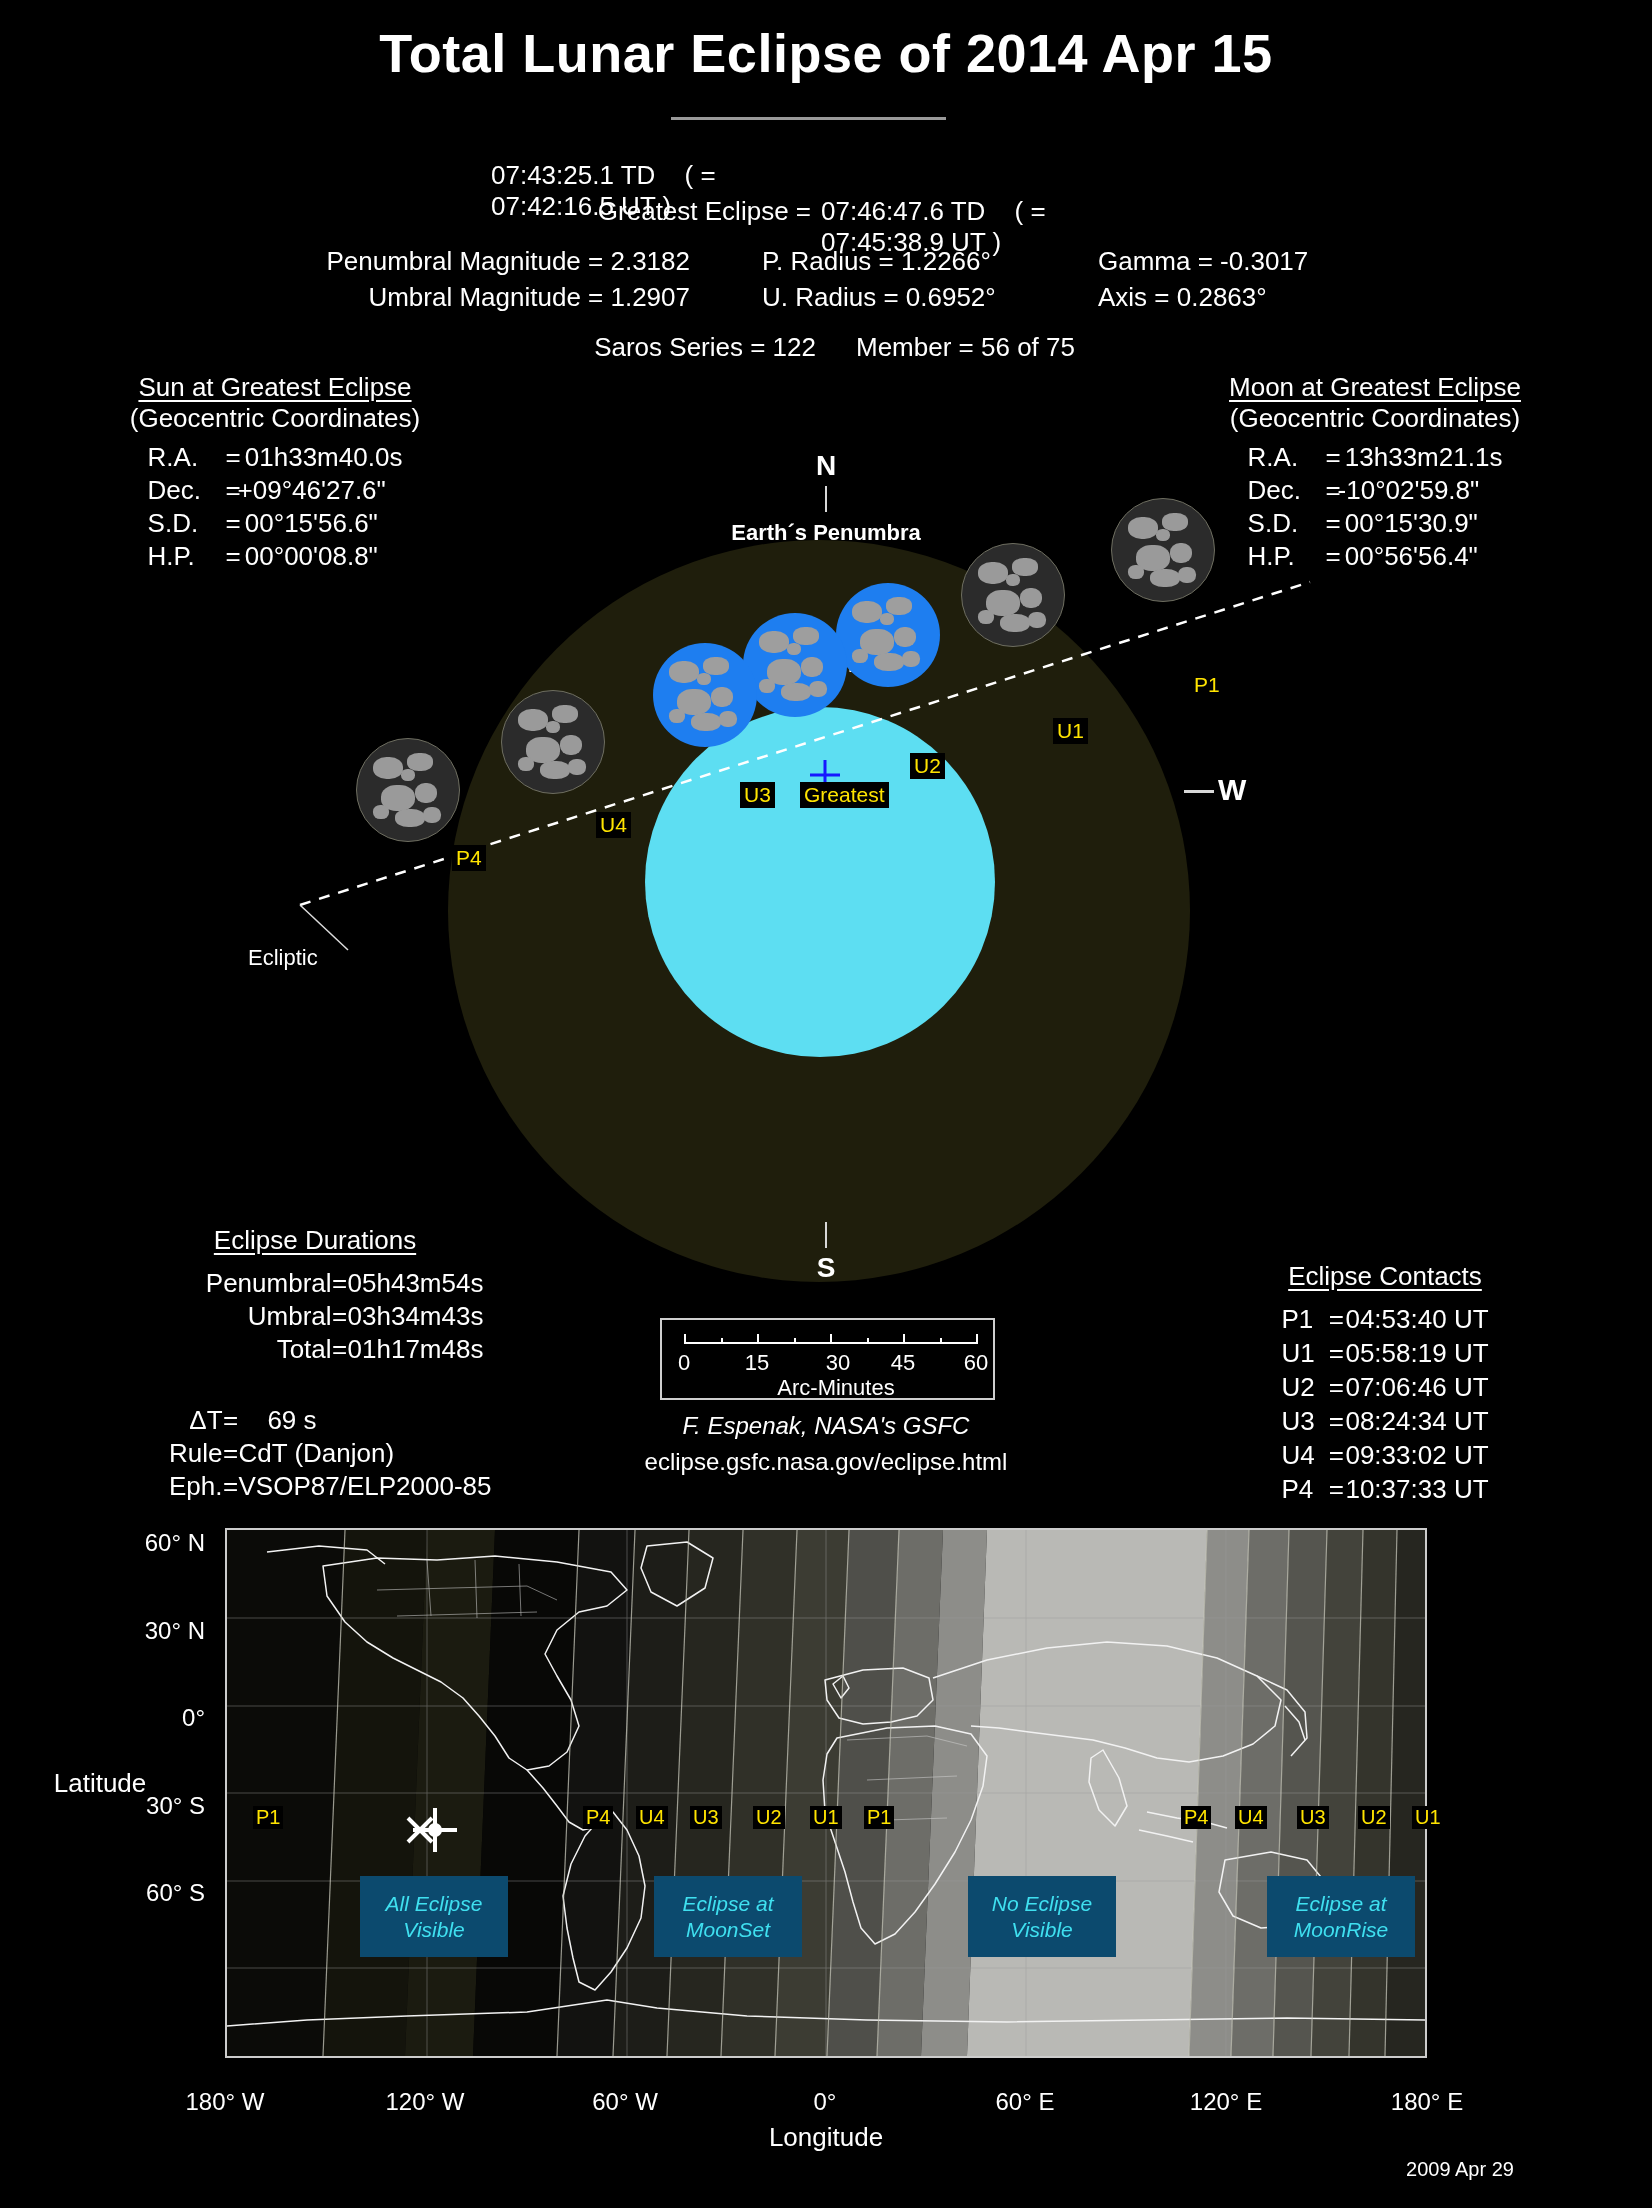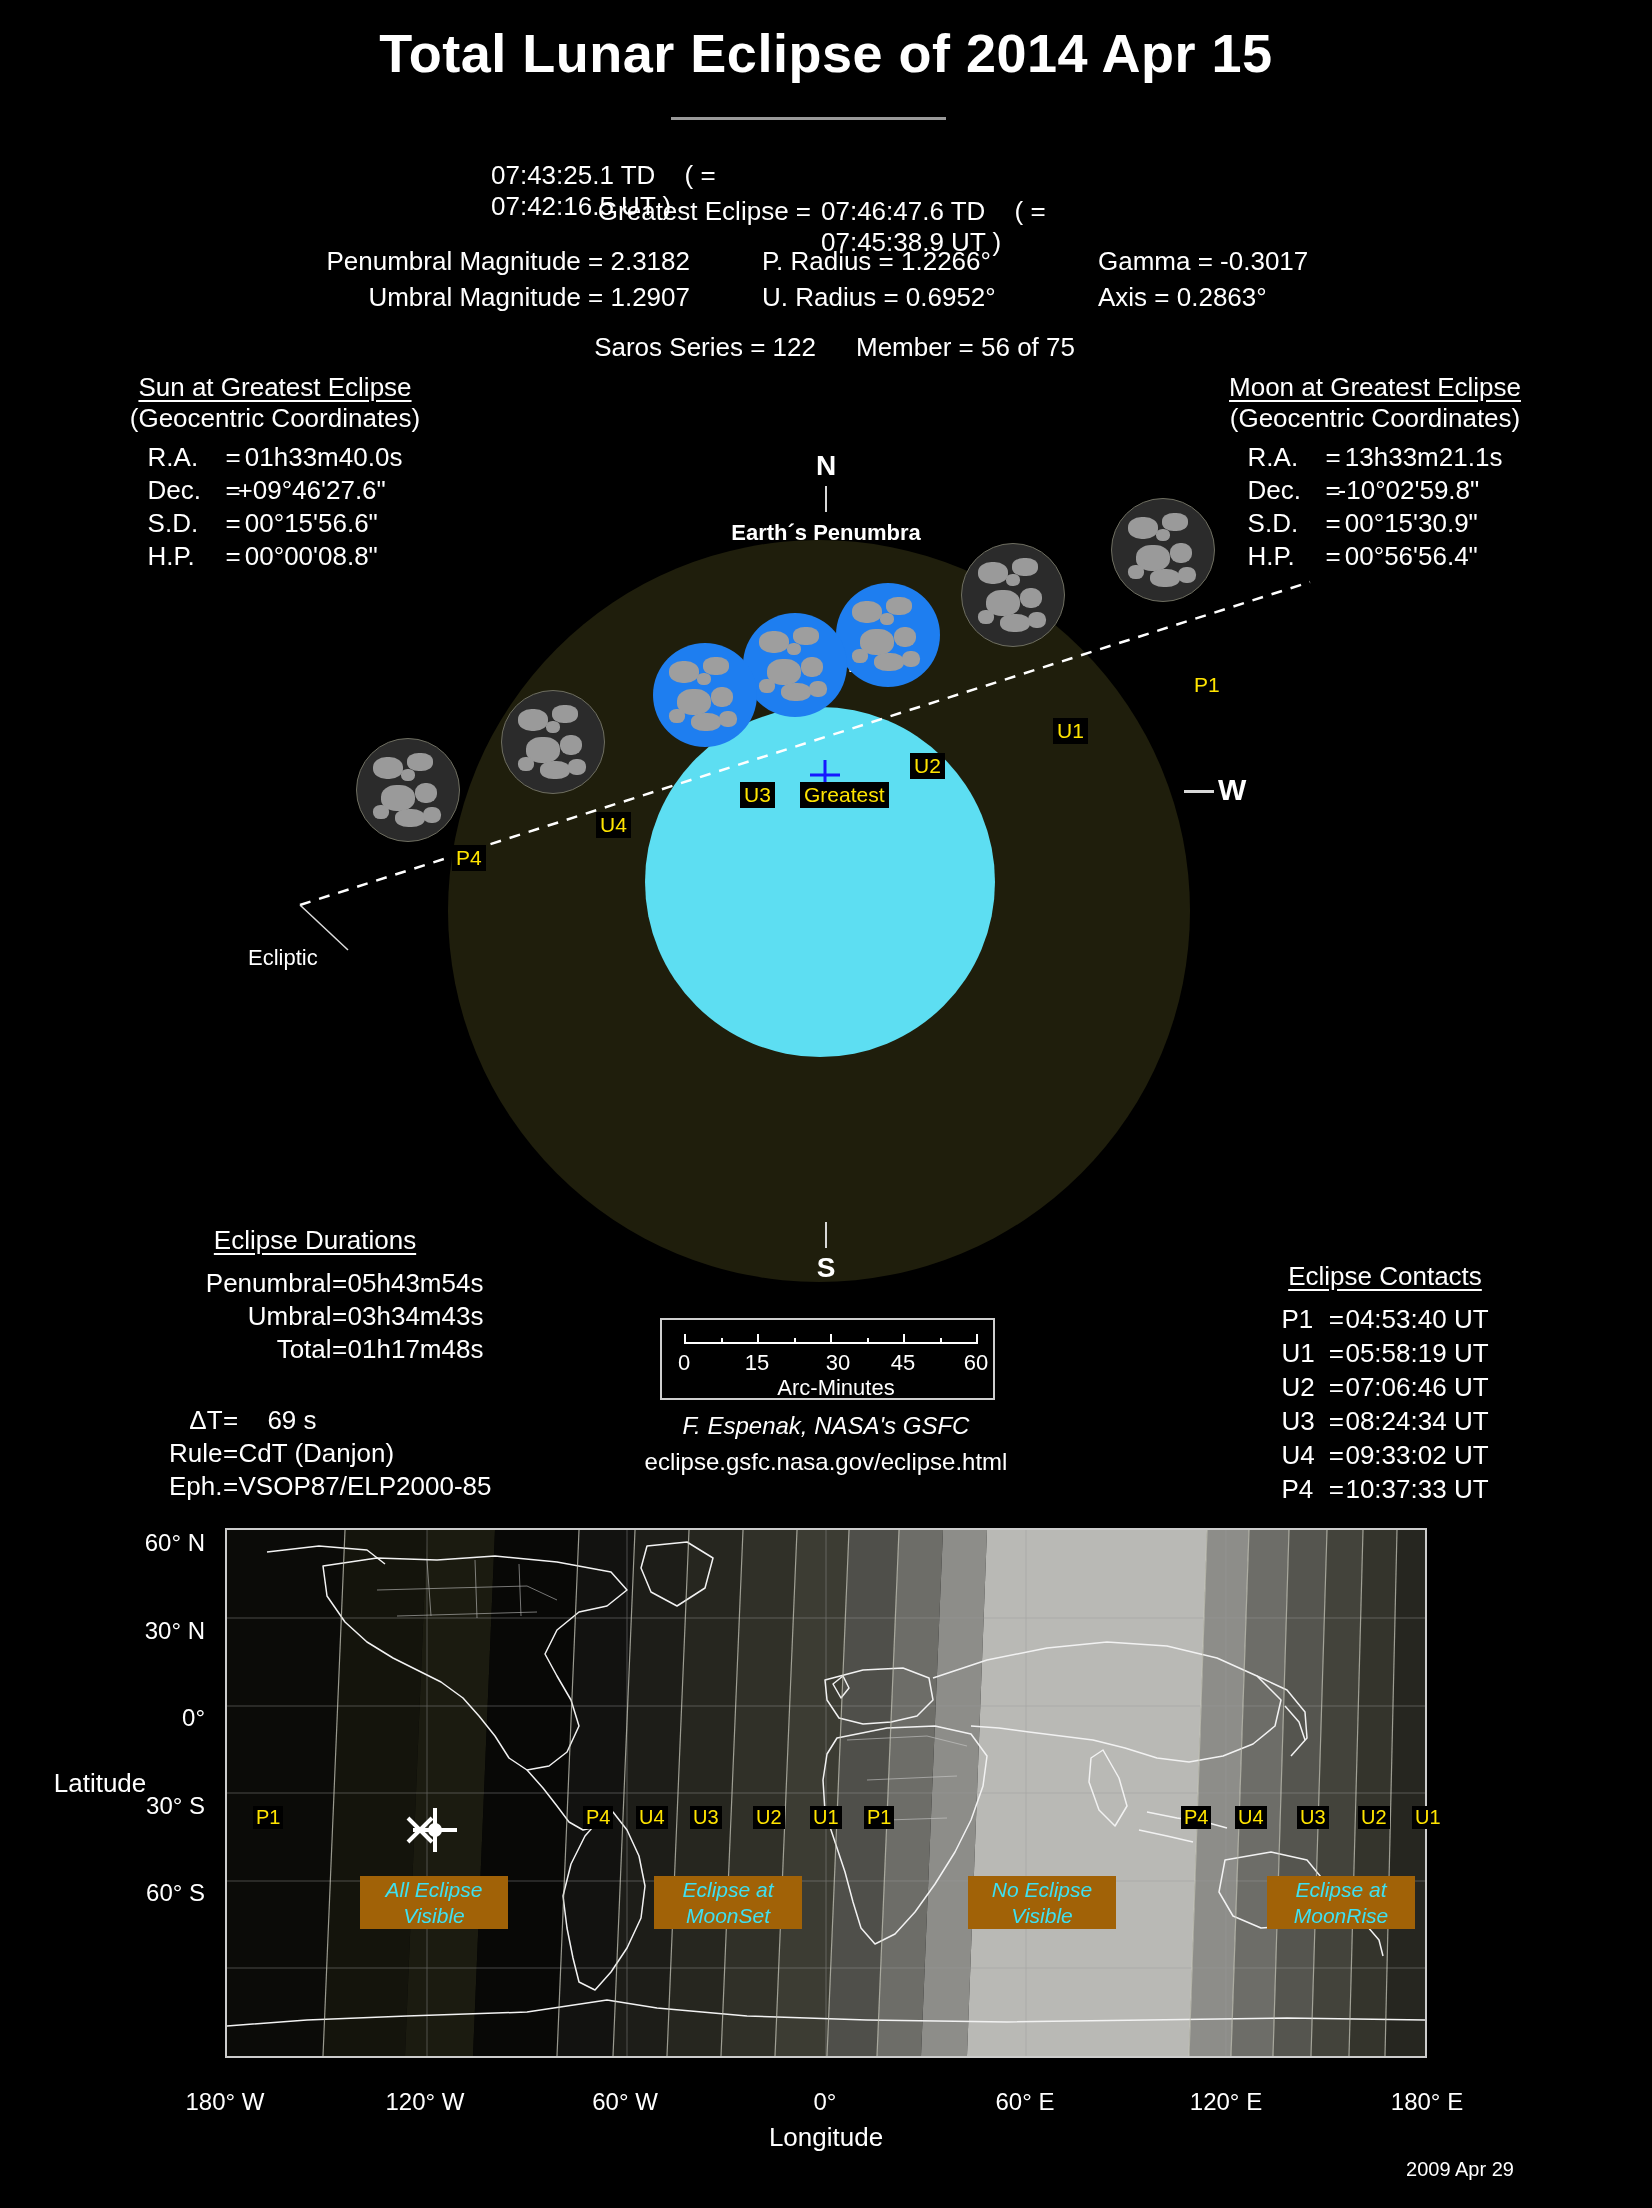--- a/index.html
+++ b/index.html
@@ -219,25 +219,25 @@
     font-size: 20px;
     color: #ffe400;
     background: #000000;
     padding: 0 3px;
     white-space: nowrap;
   }
   .map-note {
     position: absolute;
     font-size: 21px;
     color: #3fe0f0;
-    background: #a16207;
+    background: #0c4a6e;
     font-style: italic;
     text-align: center;
     line-height: 1.22;
-    padding: 1px 4px;
+    padding: 15px 4px;
     white-space: pre-line;
   }
 </style>
 </head>
 <body>
 
 <div class="abs ctr" id="title">Total Lunar Eclipse of  2014 Apr 15</div>
 <div class="abs" id="title-rule"></div>
 
 <div class="abs ctr hdr-line" id="conj">

